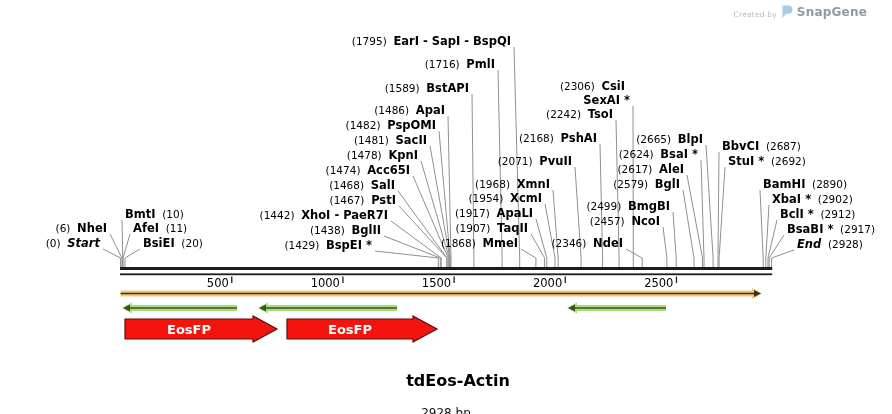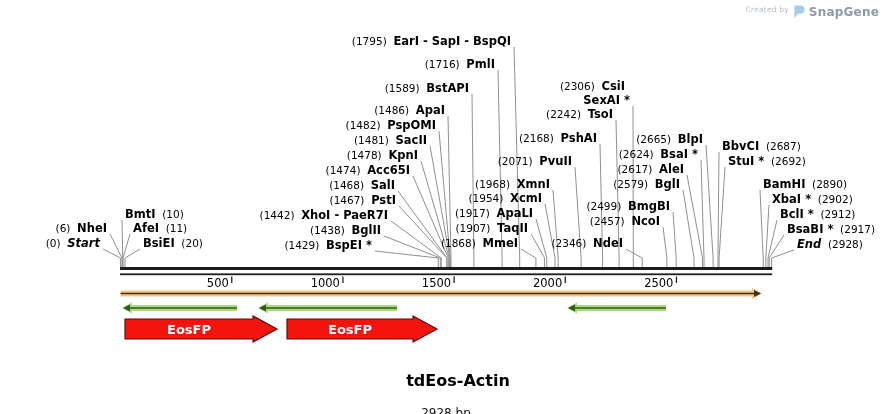--- a/index.html
+++ b/index.html
@@ -5,21 +5,21 @@
   html,body{margin:0;padding:0;background:#fff;}
   .stage{position:relative;width:892px;height:414px;background:#ffffff;overflow:hidden;
          font-family:"DejaVu Sans","Liberation Sans",sans-serif;}
   #map-svg{position:absolute;left:0;top:0;}
   svg text{font-family:"DejaVu Sans","Liberation Sans",sans-serif;}
   .site-name{font-weight:700;font-size:11.5px;fill:#000;}
   .site-num{font-weight:400;font-size:10.5px;fill:#000;}
   .it{font-style:italic;}
   .axis-num{font-size:11.5px;fill:#000;}
   .cds-label{font-weight:700;font-size:13px;fill:#ffffff;}
-  .watermark{position:absolute;top:5px;right:13px;display:flex;align-items:flex-start;gap:4px;}
+  .watermark{position:absolute;top:5px;right:25px;display:flex;align-items:flex-end;gap:4px;}
   .wm-created{font-size:7.5px;color:#b5bdc4;letter-spacing:.2px;}
   .wm-brand{font-size:12px;color:#8f9aa4;font-weight:600;letter-spacing:.2px;}
   .wm-logo{display:block;}
   .map-title{position:absolute;top:371px;left:12px;width:100%;text-align:center;
              font-size:16px;font-weight:700;color:#000;}
   .map-length{position:absolute;top:390px;left:0;width:100%;text-align:center;
               font-size:12px;color:#111;margin-top:16px;}
 </style>
 </head>
 <body>

